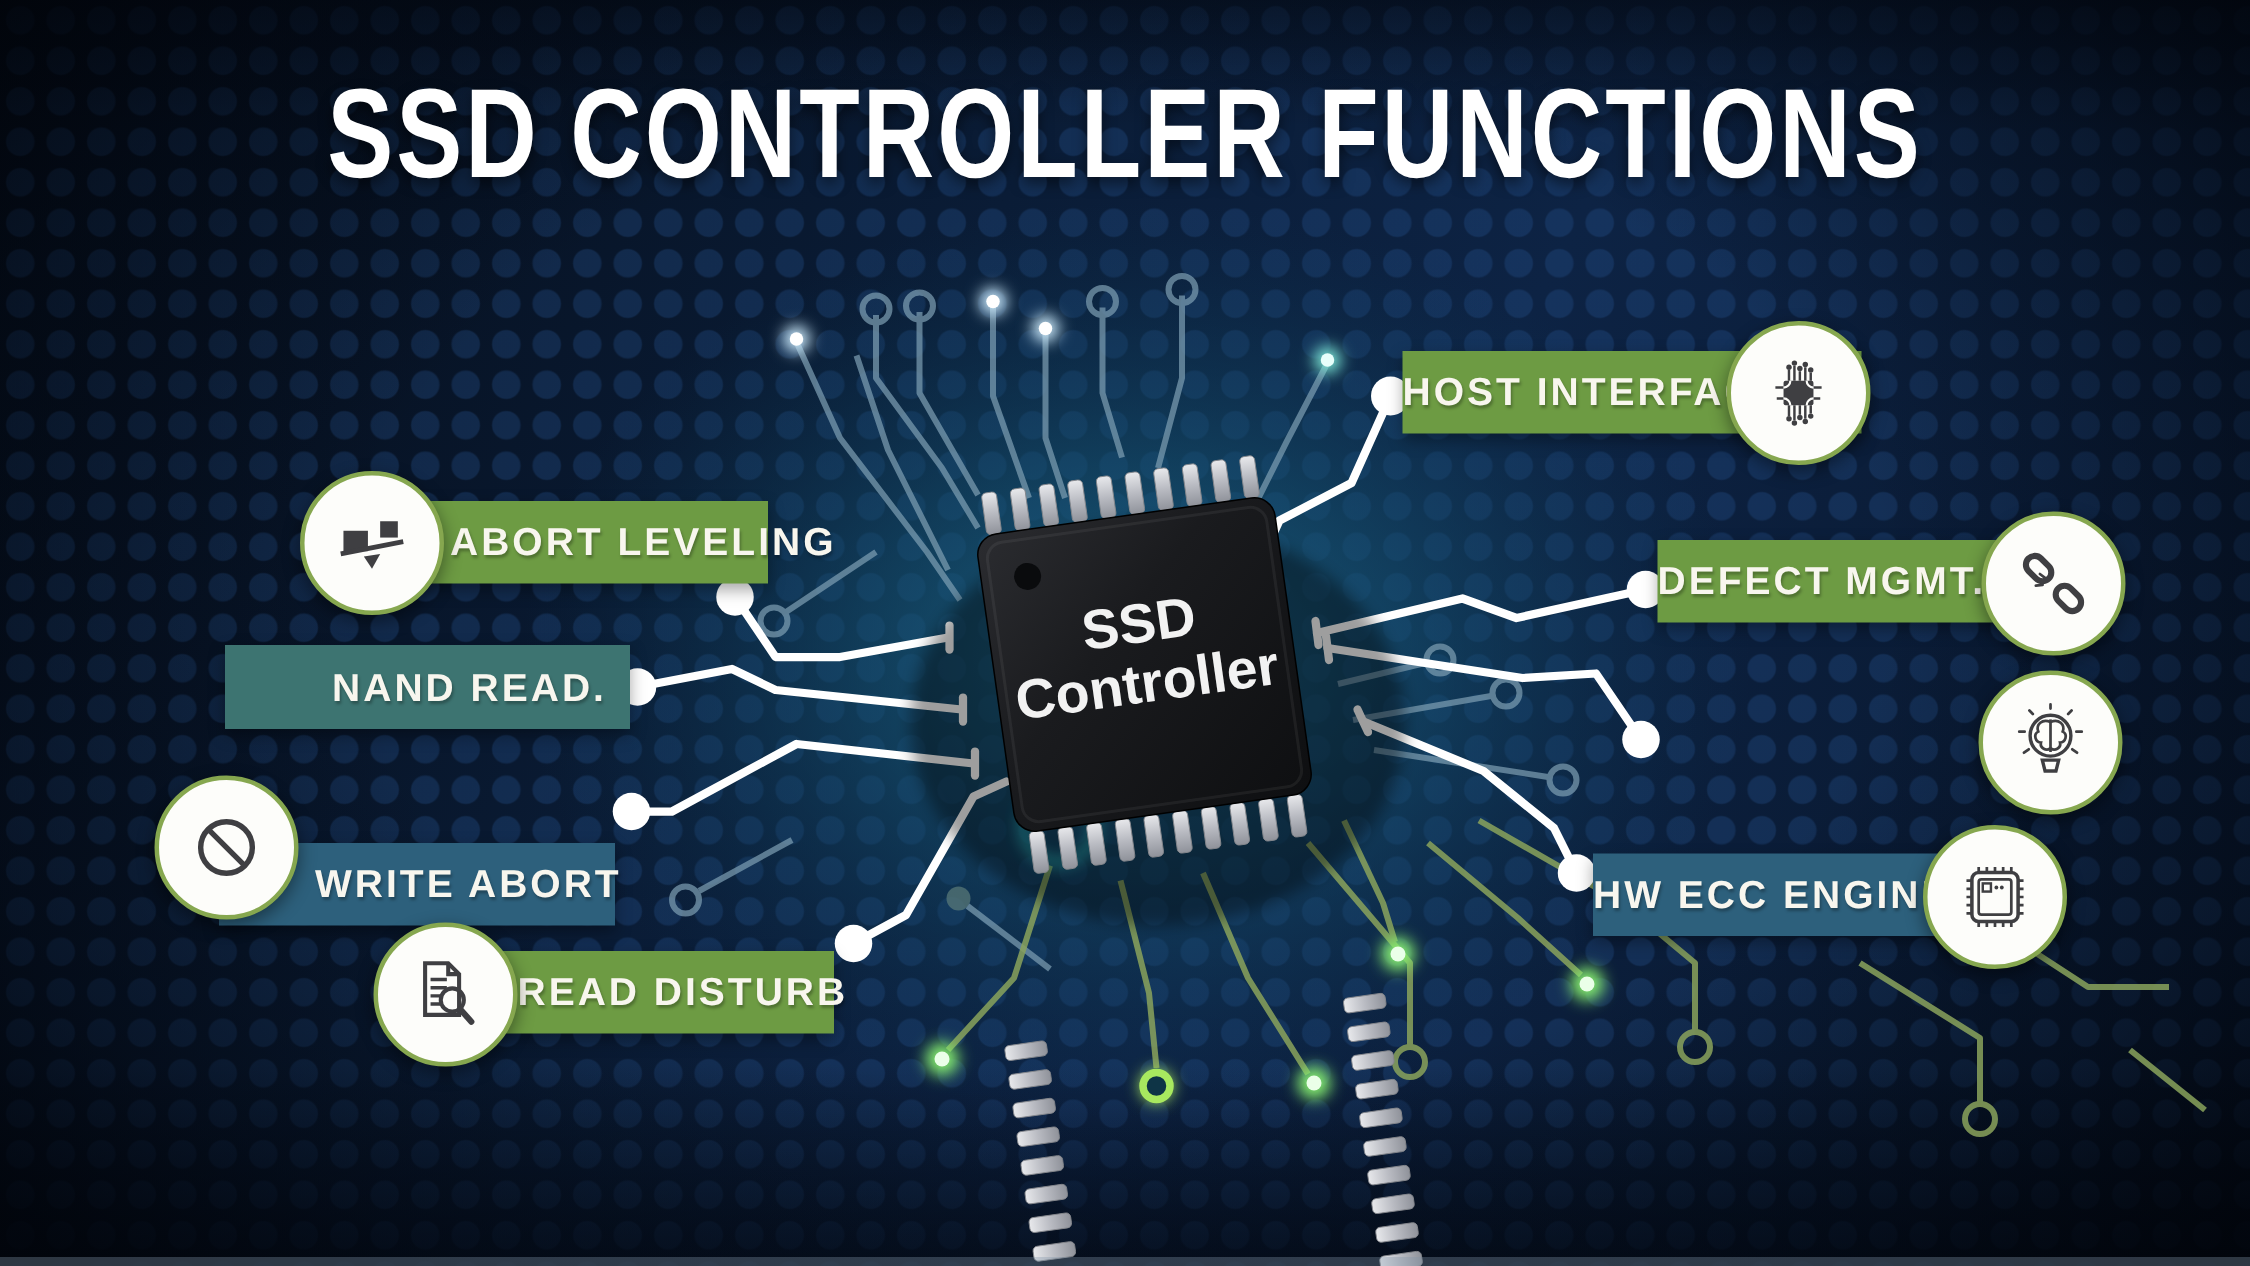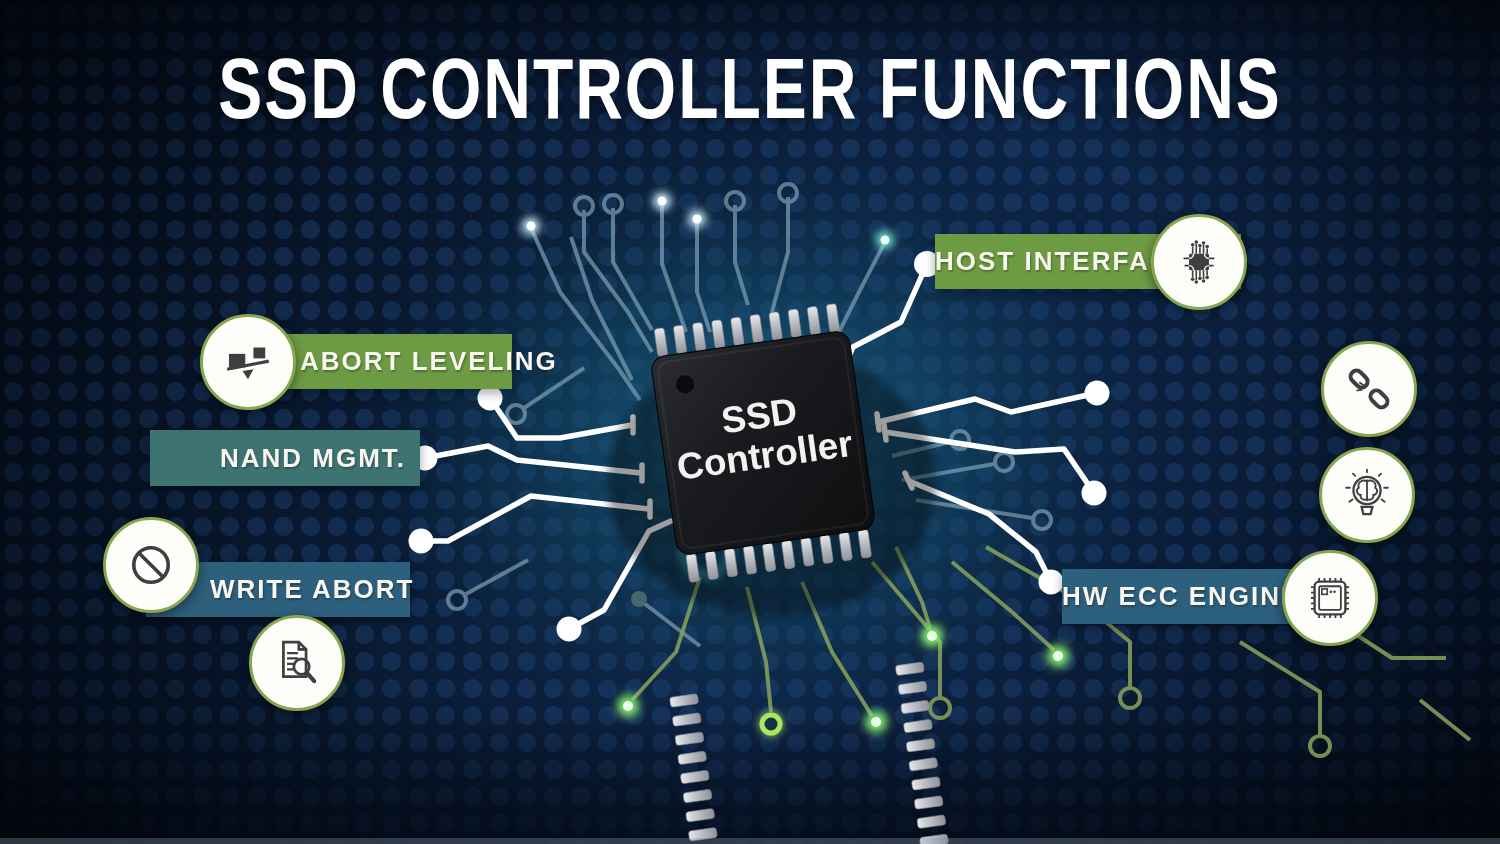--- a/index.html
+++ b/index.html
@@ -256,33 +256,36 @@
   <div class="badge-circle" id="wear-circle">
     <svg class="icon" viewBox="0 0 64 64">
       <rect class="fl" x="11" y="23" width="18" height="15"></rect>
       <rect class="fl" x="38" y="16" width="13" height="12"></rect>
       <line class="st" x1="9" y1="40" x2="55" y2="31" stroke-width="3.5"></line>
       <polygon class="fl" points="26,42 38,40 32,51"></polygon>
     </svg>
   </div>
 
   <div class="badge-bar" id="nand-bar" style="background: rgb(61, 116, 113);">
-    <span class="badge-label">NAND MGMT.</span>
+    <span class="badge-label">NAND READ.</span>
   </div>
 
   <div class="badge-bar" id="abort-bar" style="background: rgb(45, 96, 124);">
     <span class="badge-label">WRITE ABORT</span>
   </div>
   <div class="badge-circle" id="abort-circle">
     <svg class="icon" viewBox="0 0 64 64">
       <circle class="st" cx="32" cy="32" r="19" stroke-width="4"></circle>
       <line class="st" x1="19" y1="19" x2="45" y2="45" stroke-width="4"></line>
     </svg>
   </div>
 
+  <div class="badge-bar" id="read-bar" style="background: rgb(109, 155, 67);">
+    <span class="badge-label">READ DISTURB</span>
+  </div>
   <div class="badge-circle" id="read-circle">
     <svg class="icon" viewBox="0 0 64 64">
       <path class="st" d="M17,9 h17 l8,8 v30 h-25 z" stroke-width="3"></path>
       <path class="st" d="M34,9 v8 h8" stroke-width="3"></path>
       <path class="st" d="M21,21 h12 M21,27 h12 M21,33 h8 M21,39 h7" stroke-width="2.5"></path>
       <circle class="st" cx="37" cy="36" r="8.5" stroke-width="3" fill="#fdfdfa"></circle>
       <line class="st" x1="43" y1="43" x2="51" y2="52" stroke-width="4.5" stroke-linecap="round"></line>
     </svg>
   </div>
 
@@ -311,20 +314,23 @@
       <rect class="fl" x="21" y="23" width="22" height="18" rx="1.5"></rect>
       <g stroke="#fdfdfa" stroke-width="1.6" fill="none">
         <path d="M21,28 a5,5 0 0 0 5,-5"></path>
         <path d="M38,23 a5,5 0 0 0 5,5"></path>
         <path d="M43,36 a5,5 0 0 0 -5,5"></path>
         <path d="M26,41 a5,5 0 0 0 -5,-5"></path>
       </g>
     </svg>
   </div>
 
+  <div class="badge-bar" id="defect-bar" style="background: rgb(109, 155, 67);">
+    <span class="badge-label">DEFECT MGMT.</span>
+  </div>
   <div class="badge-circle" id="defect-circle">
     <svg class="icon" viewBox="0 0 64 64">
       <g transform="rotate(-45 32 32)" class="st" stroke-width="4.5">
         <rect x="25.5" y="6" width="13" height="21" rx="6.5"></rect>
         <rect x="25.5" y="37" width="13" height="21" rx="6.5"></rect>
       </g>
       <g class="st" stroke-width="2" stroke-linecap="round">
         <path d="M26,28 l-4,-3 M30,25 l-1.5,-5 M24,33 l-5,0.5"></path>
       </g>
     </svg>

